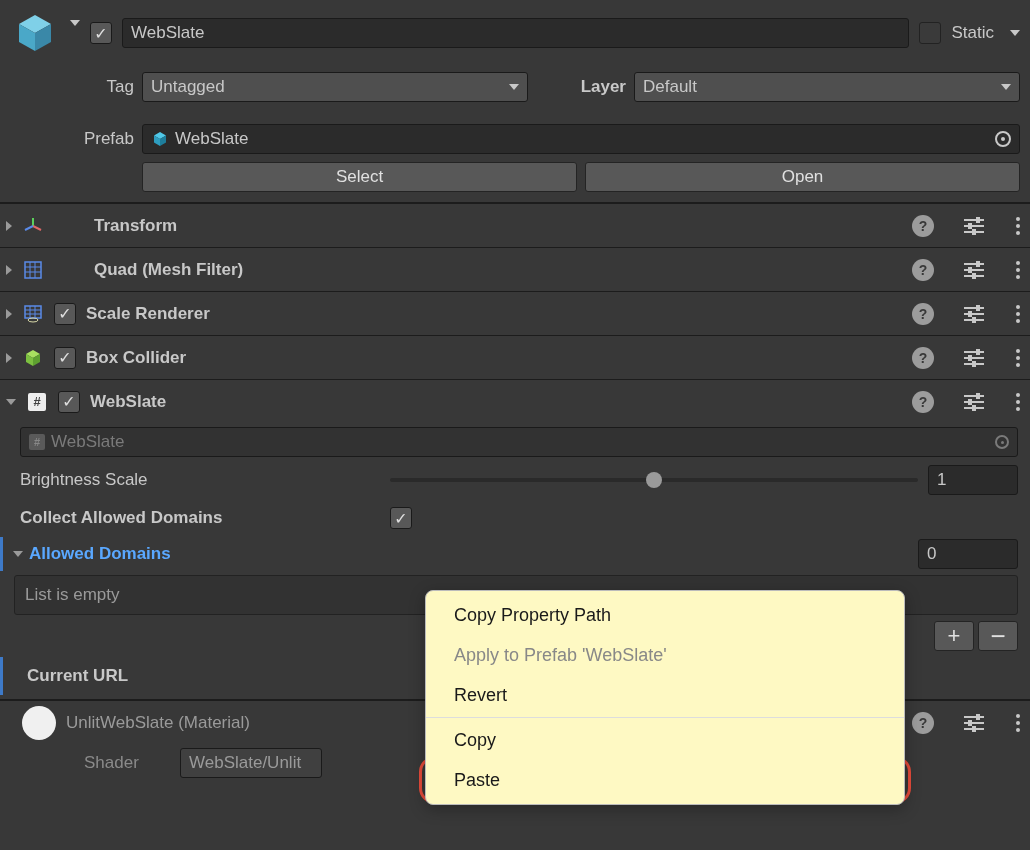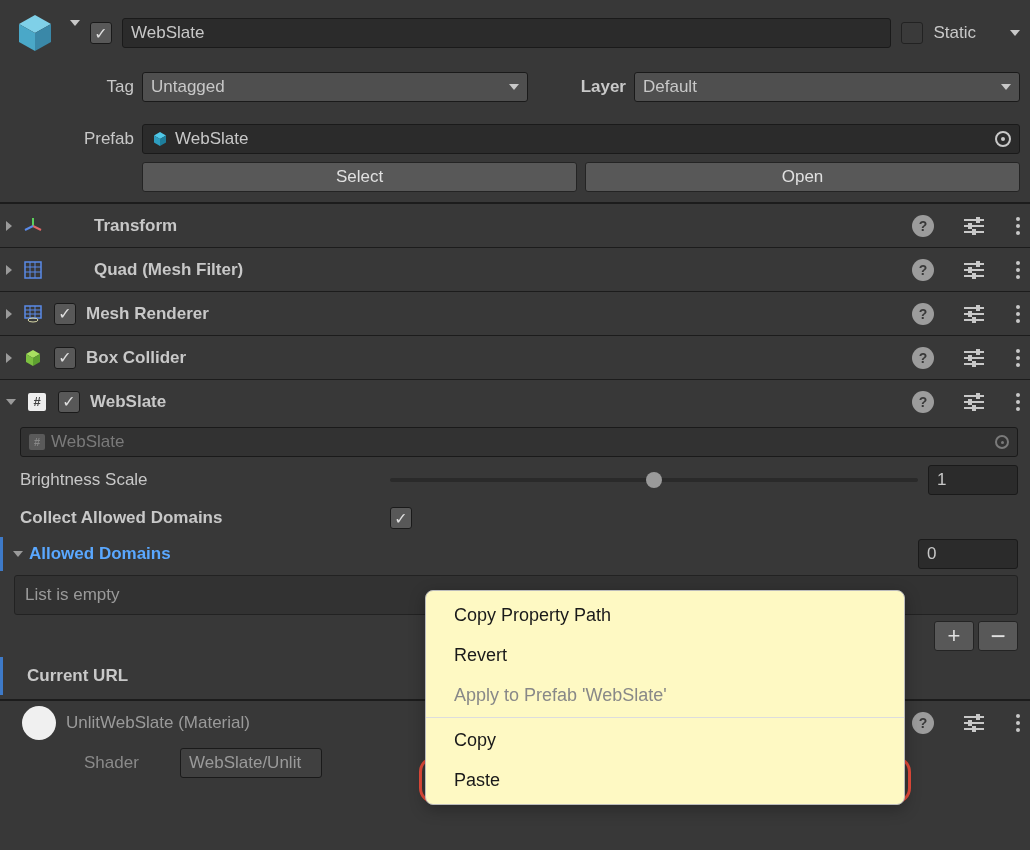--- a/index.html
+++ b/index.html
@@ -132,21 +132,21 @@
       </svg>
     </div>
     <div style="position:relative;top:-10px;">
         <div class="caret-down"></div>
       </div>
     <div class="checkbox">✓</div>
     <div class="dark-field" style="flex:1;">
       <span>WebSlate</span>
     </div>
     <div class="checkbox" style="background:#3a3a3a;border-color:#222;"></div>
-    <span style="margin-right:24px;text-align:right;">Static</span>
+    <span style="margin-right:6px;text-align:right;">Static</span>
     <div class="caret-down"></div>
   </div>
 
   <div class="row" style="gap:8px;margin-top:14px;padding-left:60px;">
     <span class="label" style="width:64px;text-align:right;">Tag</span>
     <div class="dropdown-field" style="flex:1;">
       <span>Untagged</span>
       <div class="caret-down"></div>
     </div>
     <span class="label" style="width:90px;text-align:right;font-weight:bold;">Layer</span>
@@ -245,21 +245,21 @@
     <svg width="20" height="20" viewBox="0 0 20 20">
         <rect x="2" y="2" width="16" height="12" fill="none" stroke="#5a8ae8" stroke-width="1.5"></rect>
         <line x1="2" y1="6" x2="18" y2="6" stroke="#5a8ae8"></line>
         <line x1="2" y1="10" x2="18" y2="10" stroke="#5a8ae8"></line>
         <line x1="7" y1="2" x2="7" y2="14" stroke="#5a8ae8"></line>
         <line x1="12" y1="2" x2="12" y2="14" stroke="#5a8ae8"></line>
         <ellipse cx="10" cy="16" rx="5" ry="2" fill="none" stroke="#d8d8a8"></ellipse>
       </svg>
   </div>
   <div class="checkbox">✓</div>
-  <span style="font-weight:600;">Mesh Renderer</span>
+  <span style="font-weight:600;">Scale Renderer</span>
   <div class="spacer"></div>
   <div class="help-icon">?</div>
   <div style="width:10px;"></div>
   <div class="sliders-icon">
       <div class="sl"></div>
       <div class="sl"></div>
       <div class="sl"></div>
     </div>
   <div style="width:12px;"></div>
   <div class="kebab">
@@ -394,25 +394,25 @@
     <div class="dropdown-field" style="background:#404040;flex:0 0 auto;width:auto;padding-right:20px;">
       <span style="color:#9a9a9a;">WebSlate/Unlit</span>
     </div>
   </div>
 </div>
 
 <div class="context-menu">
   <div class="item">
       <span>Copy Property Path</span>
     </div>
+  <div class="item disabled">
+      <span>Apply to Prefab 'WebSlate'</span>
+    </div>
   <div class="item">
       <span>Revert</span>
-    </div>
-  <div class="item disabled">
-      <span>Apply to Prefab 'WebSlate'</span>
     </div>
   <div class="divider"></div>
   <div class="item">
       <span>Copy</span>
     </div>
   <div class="item">
       <span>Paste</span>
     </div>
 </div>
 <div class="highlight-ring" style="left:419px;top:756px;width:492px;height:48px;"></div>

